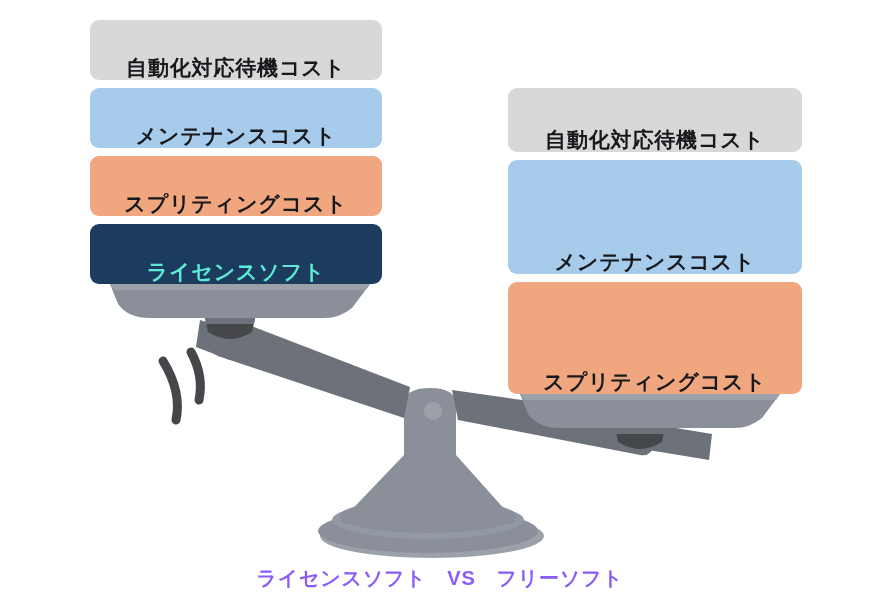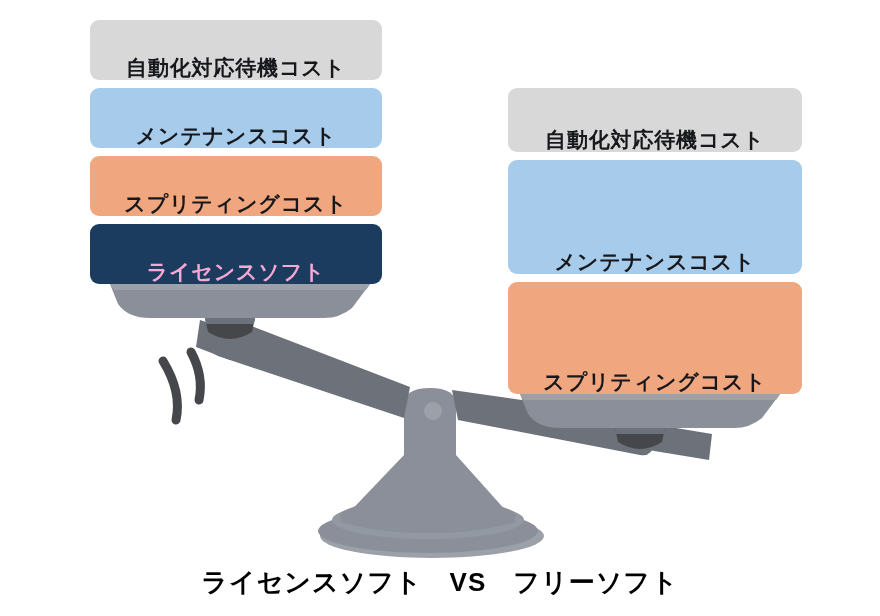--- a/index.html
+++ b/index.html
@@ -66,23 +66,23 @@
   }
   #right-stack .cost-box:last-child {
     margin-bottom: 0;
   }
   .caption {
     position: absolute;
     left: 0;
     top: 565px;
     width: 880px;
     text-align: center;
-    font-size: 26px;
+    font-size: 20px;
     font-weight: bold;
-    color: #000000;
+    color: #8b5cf6;
     letter-spacing: 0.04em;
     white-space: pre;
     user-select: none;
   }
 </style>
 </head>
 <body>
 
 <div id="stage">
 
@@ -148,21 +148,21 @@
   <div id="left-stack" class="stack">
     <div class="cost-box" style="background:#d8d8d8;color:#17181c;">
       <span>自動化対応待機コスト</span>
     </div>
     <div class="cost-box" style="background:#a6cbeb;color:#17181c;">
       <span>メンテナンスコスト</span>
     </div>
     <div class="cost-box" style="background:#f0a77f;color:#17181c;">
       <span>スプリティングコスト</span>
     </div>
-    <div class="cost-box" style="background:#1b3c5e;color:#f9a8d4;">
+    <div class="cost-box" style="background:#1b3c5e;color:#5eead4;">
       <span>ライセンスソフト</span>
     </div>
   </div>
 
   <div id="right-stack" class="stack">
     <div class="cost-box" style="background:#d8d8d8;color:#17181c;height:64px;">
       <span>自動化対応待機コスト</span>
     </div>
     <div class="cost-box" style="background:#a6cbeb;color:#17181c;height:114px;">
       <span>メンテナンスコスト</span>

